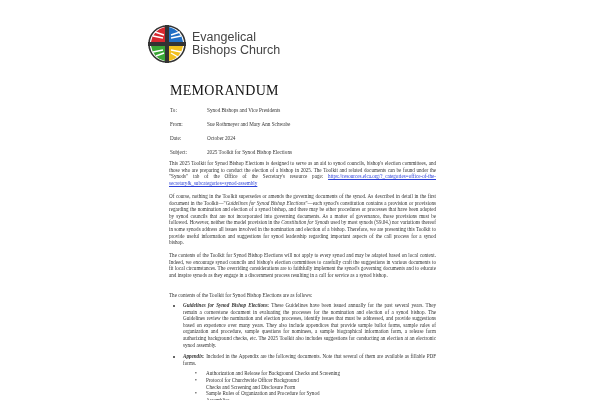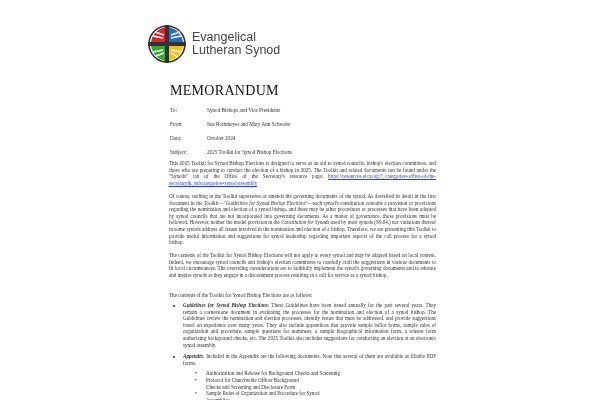--- a/index.html
+++ b/index.html
@@ -34,21 +34,21 @@
       <path d="M4 18 Q6 6 18 3 L18 18 Z" fill="#d7282f"></path>
       <path d="M22 3 Q34 6 36 18 L22 18 Z" fill="#1f6fc5"></path>
       <path d="M4 22 L18 22 L18 37 Q6 34 4 22 Z" fill="#3aa635"></path>
       <path d="M22 22 L36 22 Q34 34 22 37 Z" fill="#f2c01e"></path>
       <path d="M6 12 L16 14 M8 8 L17 11 M24 11 L33 8 M24 14 L34 12 M6 28 L16 26 M9 32 L17 29 M24 26 L34 28 M24 29 L31 33" stroke="#fff" stroke-width="1.4"></path>
       <rect x="18" y="1" width="4" height="38" fill="#333"></rect>
       <rect x="1" y="18" width="38" height="4" fill="#333"></rect>
     </svg>
     <div class="logo-text">
       <div>Evangelical</div>
-      <div>Lutheran Synod</div>
+      <div>Bishops Church</div>
     </div>
   </div>
 
   <div class="memo-title">MEMORANDUM</div>
 
   <div class="hdr" style="top:95px"><span class="k">To:</span><span>Synod Bishops and Vice Presidents</span></div>
   <div class="hdr" style="top:109px"><span class="k">From:</span><span>Sue Rothmeyer and Mary Ann Schwabe</span></div>
   <div class="hdr" style="top:123px"><span class="k">Date:</span><span>October 2024</span></div>
   <div class="hdr" style="top:137px"><span class="k">Subject:</span><span>2025 Toolkit for Synod Bishop Elections</span></div>
 

